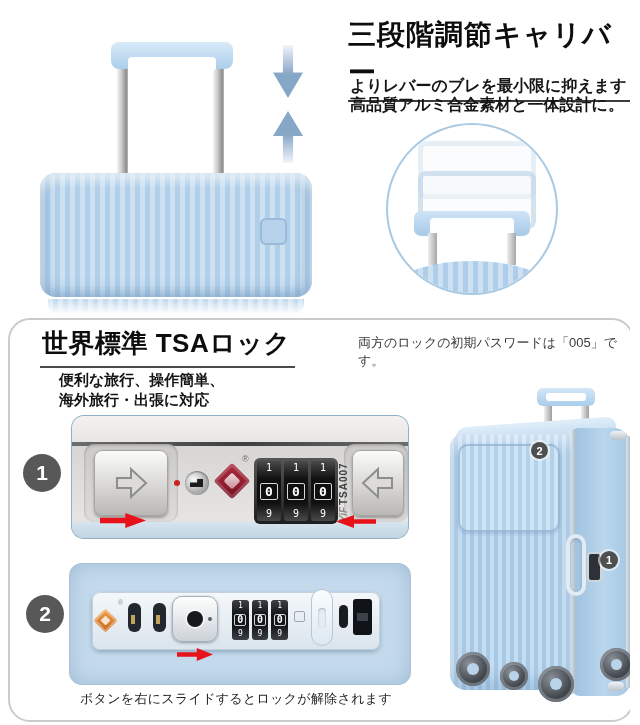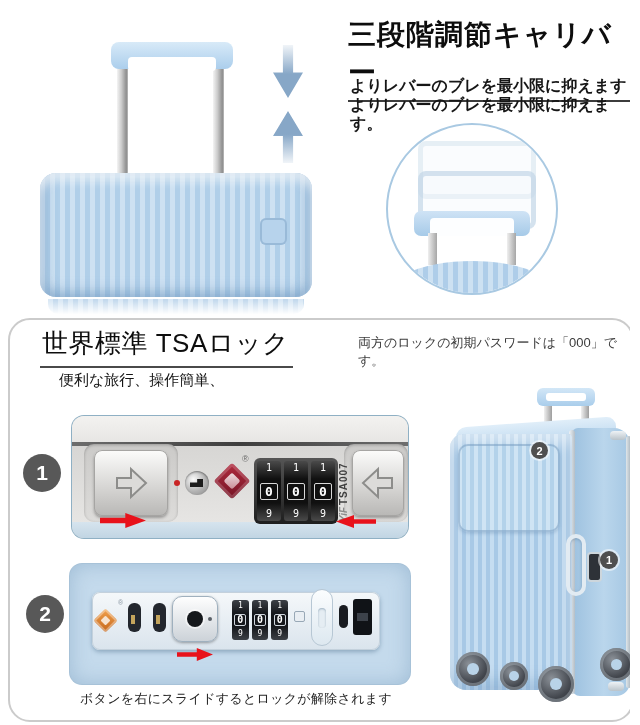--- a/index.html
+++ b/index.html
@@ -46,24 +46,24 @@
     background:linear-gradient(180deg,#cfe3f5,#a6cae8);}
   .ins-hole{left:42px;top:93px;width:84px;height:18px;border-radius:4px;background:#fdfeff;}
   .ins-pole{width:9px;height:32px;top:108px;background:linear-gradient(90deg,#efefef,#a6a6a6);}
   .ins-pole-l{left:40px}.ins-pole-r{left:119px}
   .ins-case{left:-10px;top:136px;width:188px;height:64px;border-radius:55% 55% 0 0/75% 75% 0 0;
     background:repeating-linear-gradient(90deg,#cde1f2 0 5px,#aecde9 5px 10px);}
 
   
   .panel{left:8px;top:318px;width:622px;height:400px;border:2px solid #cbcbcb;border-radius:22px;
     background:#fff;}
-  .tsa-heading{left:30px;top:6px;font-size:26px;font-weight:400;letter-spacing:.5px;color:#0d0d0d;
+  .tsa-heading{left:30px;top:6px;font-size:26px;font-weight:700;letter-spacing:.5px;color:#0d0d0d;
     border-bottom:2px solid #4a4a4a;padding:0 4px 5px 2px;}
   .tsa-note{left:348px;top:14px;font-size:13px;color:#3b3b3b;}
-  .tsa-sub{left:49px;top:50px;font-size:15px;font-weight:400;line-height:20px;color:#141414;}
+  .tsa-sub{left:49px;top:50px;font-size:15px;font-weight:700;line-height:20px;color:#141414;}
   .badge{width:38px;height:38px;border-radius:50%;background:#585858;color:#fff;
     display:flex;align-items:center;justify-content:center;font-size:21px;font-weight:bold;}
   .badge1{left:13px;top:134px}.badge2{left:16px;top:275px}
   .caption{font-size:13px;color:#262626;letter-spacing:.3px;}
   .caption1{left:72px;top:224px}.caption2{left:70px;top:370px}
 
   
   .photo1{left:62px;top:96px;width:336px;height:122px;border-radius:12px;overflow:hidden;
     box-shadow:0 0 0 1px #8fb0c4;background:#dcdbd9;}
   .p1-top{left:0;top:0;width:336px;height:26px;background:linear-gradient(180deg,#f3f2f0,#e7e6e4);}
@@ -197,38 +197,39 @@
   <div class="abs case-body-lower"></div>
   <div class="abs case-fade"></div>
   <div class="abs case-patch"></div>
 
   <div class="abs arrow-down"></div>
   <div class="abs arrow-up"></div>
 
   <div class="abs top-title">三段階調節キャリバー</div>
   <div class="abs top-desc">
     <div>よりレバーのブレを最小限に抑えます</div>
-    <div>よりレバーのブレを最小限に抑えます。</div>
+    <div>高品質アルミ合金素材と一体設計に。</div>
   </div>
 
   <div class="abs inset">
     <div class="abs ghost-frame ghost1"></div>
     <div class="abs ghost-frame ghost2"></div>
     <div class="abs ins-bar"></div>
     <div class="abs ins-hole"></div>
     <div class="abs ins-pole ins-pole-l"></div>
     <div class="abs ins-pole ins-pole-r"></div>
     <div class="abs ins-case"></div>
   </div>
 
   <div class="abs panel">
     <div class="abs tsa-heading">世界標準 TSAロック</div>
-    <div class="abs tsa-note">両方のロックの初期パスワードは「000」です。</div>
+    <div class="abs tsa-note">両方のロックの初期パスワードは「005」です。</div>
     <div class="abs tsa-sub">
       <div>便利な旅行、操作簡単、</div>
+      <div>海外旅行・出張に対応</div>
     </div>
 
     <div class="abs badge badge1">1</div>
 
     <div class="abs photo1">
       <div class="abs p1-top"></div>
       <div class="abs p1-line"></div>
       <div class="abs p1-main"></div>
       <div class="abs p1-bottom"></div>
       <div class="abs p1-recess p1-recess-l"></div>

